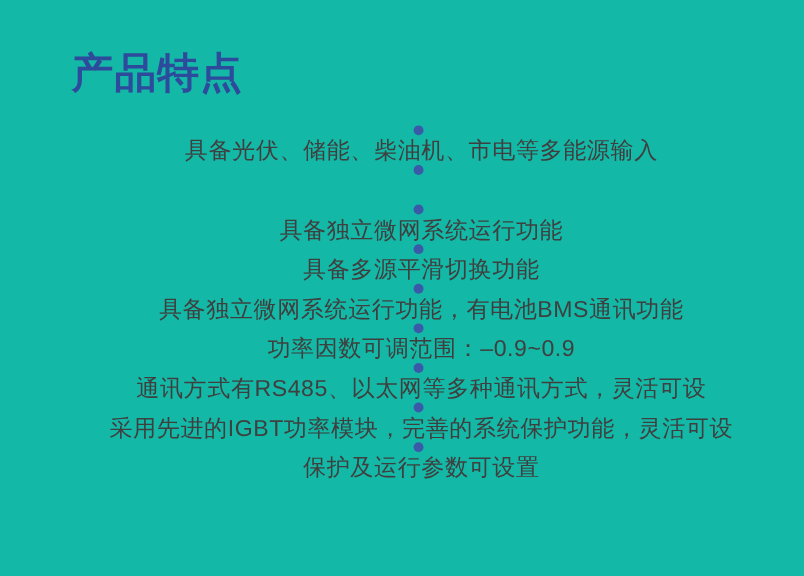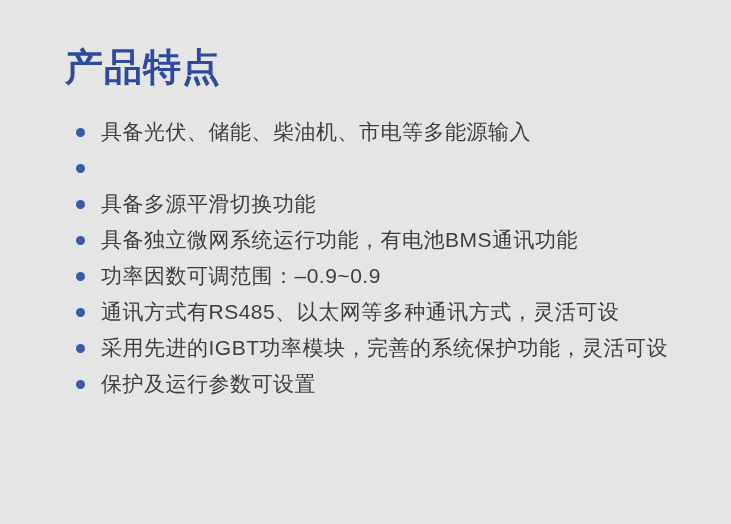--- a/index.html
+++ b/index.html
@@ -4,21 +4,21 @@
 <style>
   html, body {
     margin: 0;
     padding: 0;
     background: #ffffff;
   }
   .page {
     position: relative;
     width: 731px;
     height: 524px;
-    background: #e5e5e5;
+    background: #14b8a6;
     overflow: hidden;
     font-family: "Liberation Sans", "DejaVu Sans", sans-serif;
   }
   .content {
     padding: 44px 30px 0 65px;
   }
   .page-title {
     margin: 0;
     font-size: 38px;
     line-height: 46px;
@@ -31,20 +31,21 @@
     margin: 24px 0 0 0;
     padding: 0;
   }
   .feature-item {
     display: flex;
     align-items: center;
     height: 36px;
     font-size: 21px;
     color: #3f3f3f;
     letter-spacing: 0.5px;
+    flex-direction: column;
   }
   .bullet-dot {
     flex: none;
     width: 9px;
     height: 9px;
     border-radius: 50%;
     background: #3a5aa9;
     margin-left: 11px;
     margin-right: 16px;
   }
@@ -62,20 +63,24 @@
     <ul class="feature-list">
       <li class="feature-item">
         <span class="bullet-dot"></span>
         <span class="feature-text">具备光伏、储能、柴油机、市电等多能源输入</span>
       </li>
       <li class="feature-item">
         <span class="bullet-dot"></span>
       </li>
       <li class="feature-item">
         <span class="bullet-dot"></span>
+        <span class="feature-text">具备独立微网系统运行功能</span>
+      </li>
+      <li class="feature-item">
+        <span class="bullet-dot"></span>
         <span class="feature-text">具备多源平滑切换功能</span>
       </li>
       <li class="feature-item">
         <span class="bullet-dot"></span>
         <span class="feature-text">具备独立微网系统运行功能，有电池BMS通讯功能</span>
       </li>
       <li class="feature-item">
         <span class="bullet-dot"></span>
         <span class="feature-text">功率因数可调范围：–0.9~0.9</span>
       </li>

